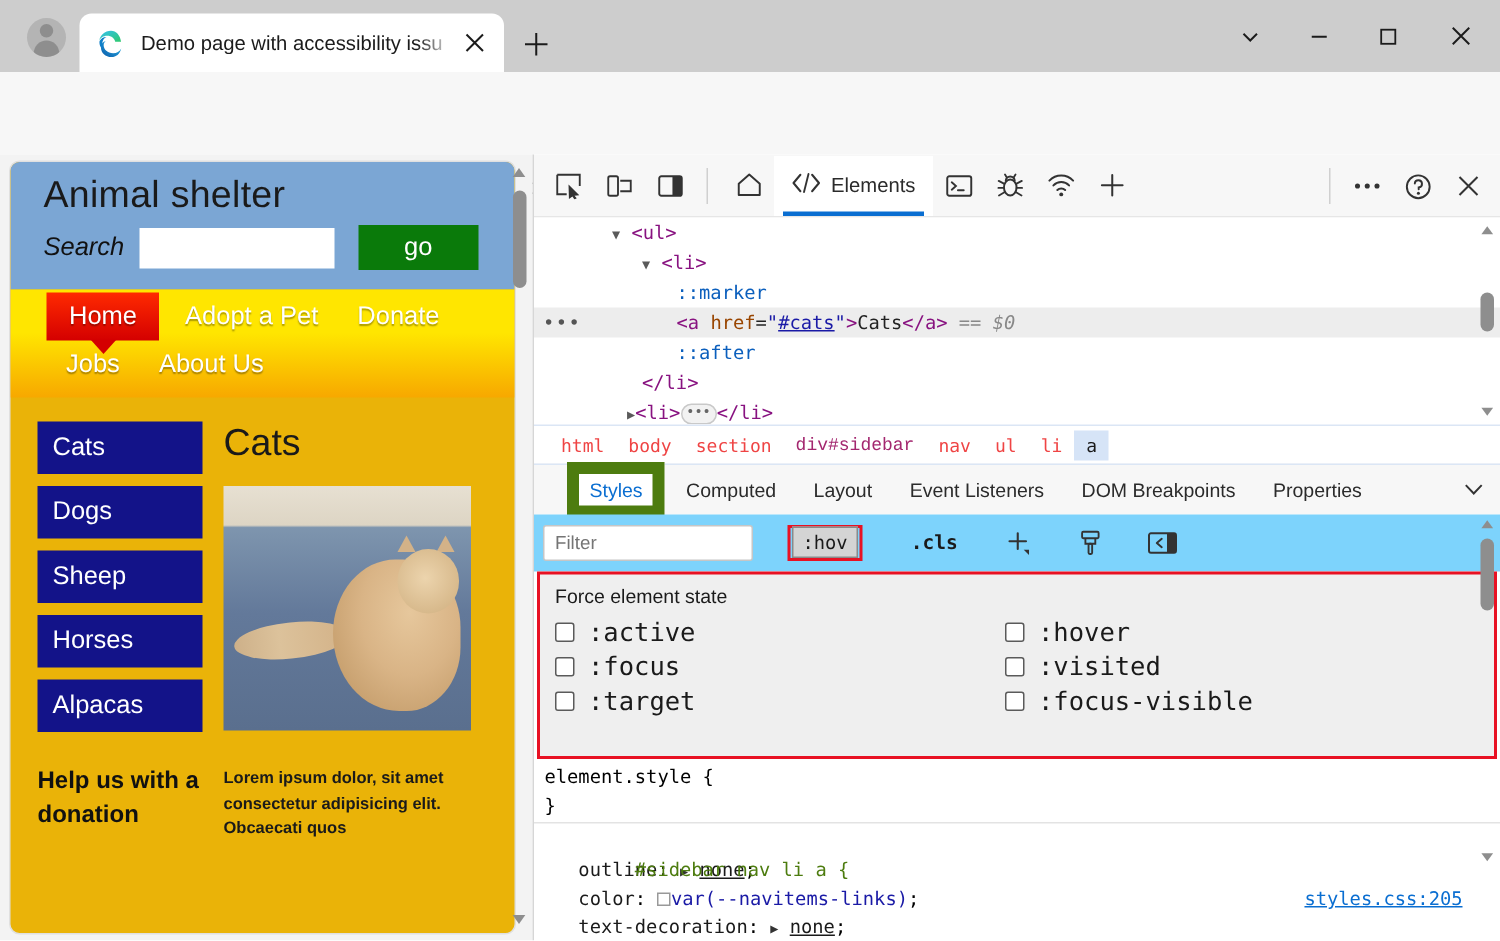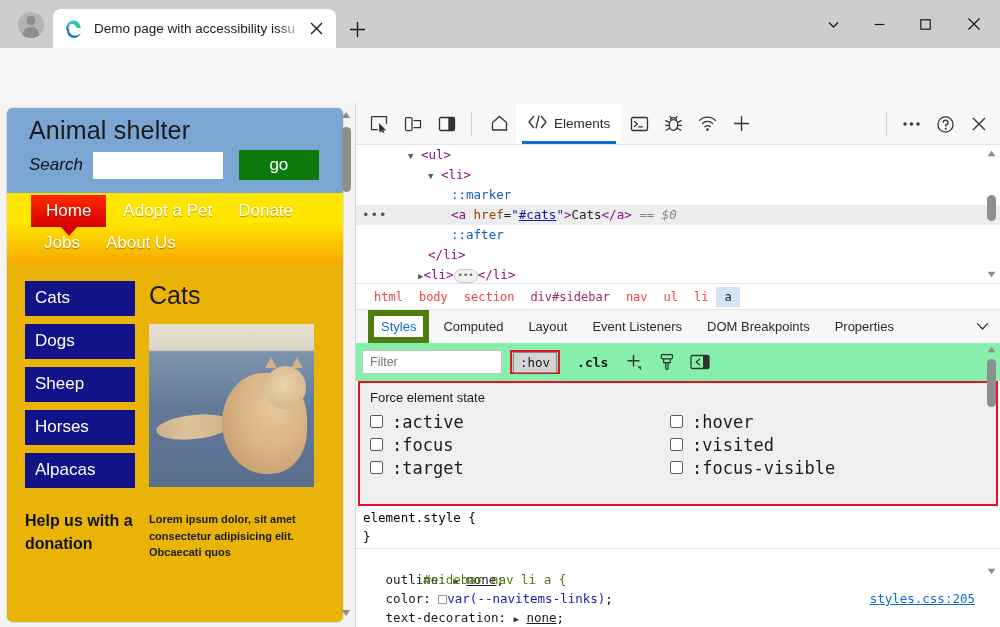--- a/index.html
+++ b/index.html
@@ -235,40 +235,40 @@
   .sb-arr{ width:13px;height:13px;display:flex;align-items:center;justify-content:center;cursor:pointer;}
   .sb-thumb{ position:absolute; left:2px; width:9px; background:#8e8e8e; border-radius:5px; cursor:grab;}
 
   
   .crumbs{
     position:absolute; left:0; top:180px; width:645px; height:26px;
     background:#fff; border-top:1px solid #dbe6f5; display:flex; align-items:center;
     font-family:"DejaVu Sans Mono", monospace; font-size:12px; padding-left:10px;
   }
   .crumb{ padding:3px 8px; color:#ef4444; cursor:pointer; }
-  .crumb.div{ color:#a3276f; }
+  .crumb.div{ color:#a3276f;font-family:Liberation Mono, monospace; }
   .crumb.sel{ background:#d6e4f7; color:#1a1a1a; }
 
   
   .sbtabs{
     position:absolute; left:0; top:206px; width:645px; height:34px;
     background:#f7f7f7; border-top:1px solid #dbe6f5; display:flex; align-items:center;
     font-size:13px; color:#2b2b2b;
   }
   .sbtab{ padding:4px 11px; margin-left:3px; cursor:pointer; }
   .sbtab-hl{
-    border:6px solid #4d7c0f; background:#fff; padding:3px 7px; margin-left:12px;
+    border:8px solid #4d7c0f; background:#fff; padding:3px 7px; margin-left:22px;
     color:#0a6ed1; cursor:pointer;
   }
   .sbtabs .chev{ position:absolute; right:12px; cursor:pointer; }
 
   
   .filterrow{
     position:absolute; left:0; top:240px; width:645px; height:38px;
-    background:#86efac; display:flex; align-items:center; padding-left:6px; gap:2px;
+    background:#7dd3fc; display:flex; align-items:center; padding-left:6px; gap:17px;
   }
   .filter-input{
     width:140px;height:24px;border:1px solid #c6c6c6;background:#fff;border-radius:2px;
     font-size:12.5px;color:#8a8a8a;padding:0 7px;outline:0;font-family:inherit;
   }
   .hov-hl{ border:2px solid #e81123; padding:1px; margin-left:6px; }
   .hov-btn{
     background:#d4d4d4;border:1px solid #8a8a8a;padding:2px 6px;
     font-family:"DejaVu Sans Mono", monospace; font-size:12.5px; color:#1a1a1a; cursor:pointer;
   }

